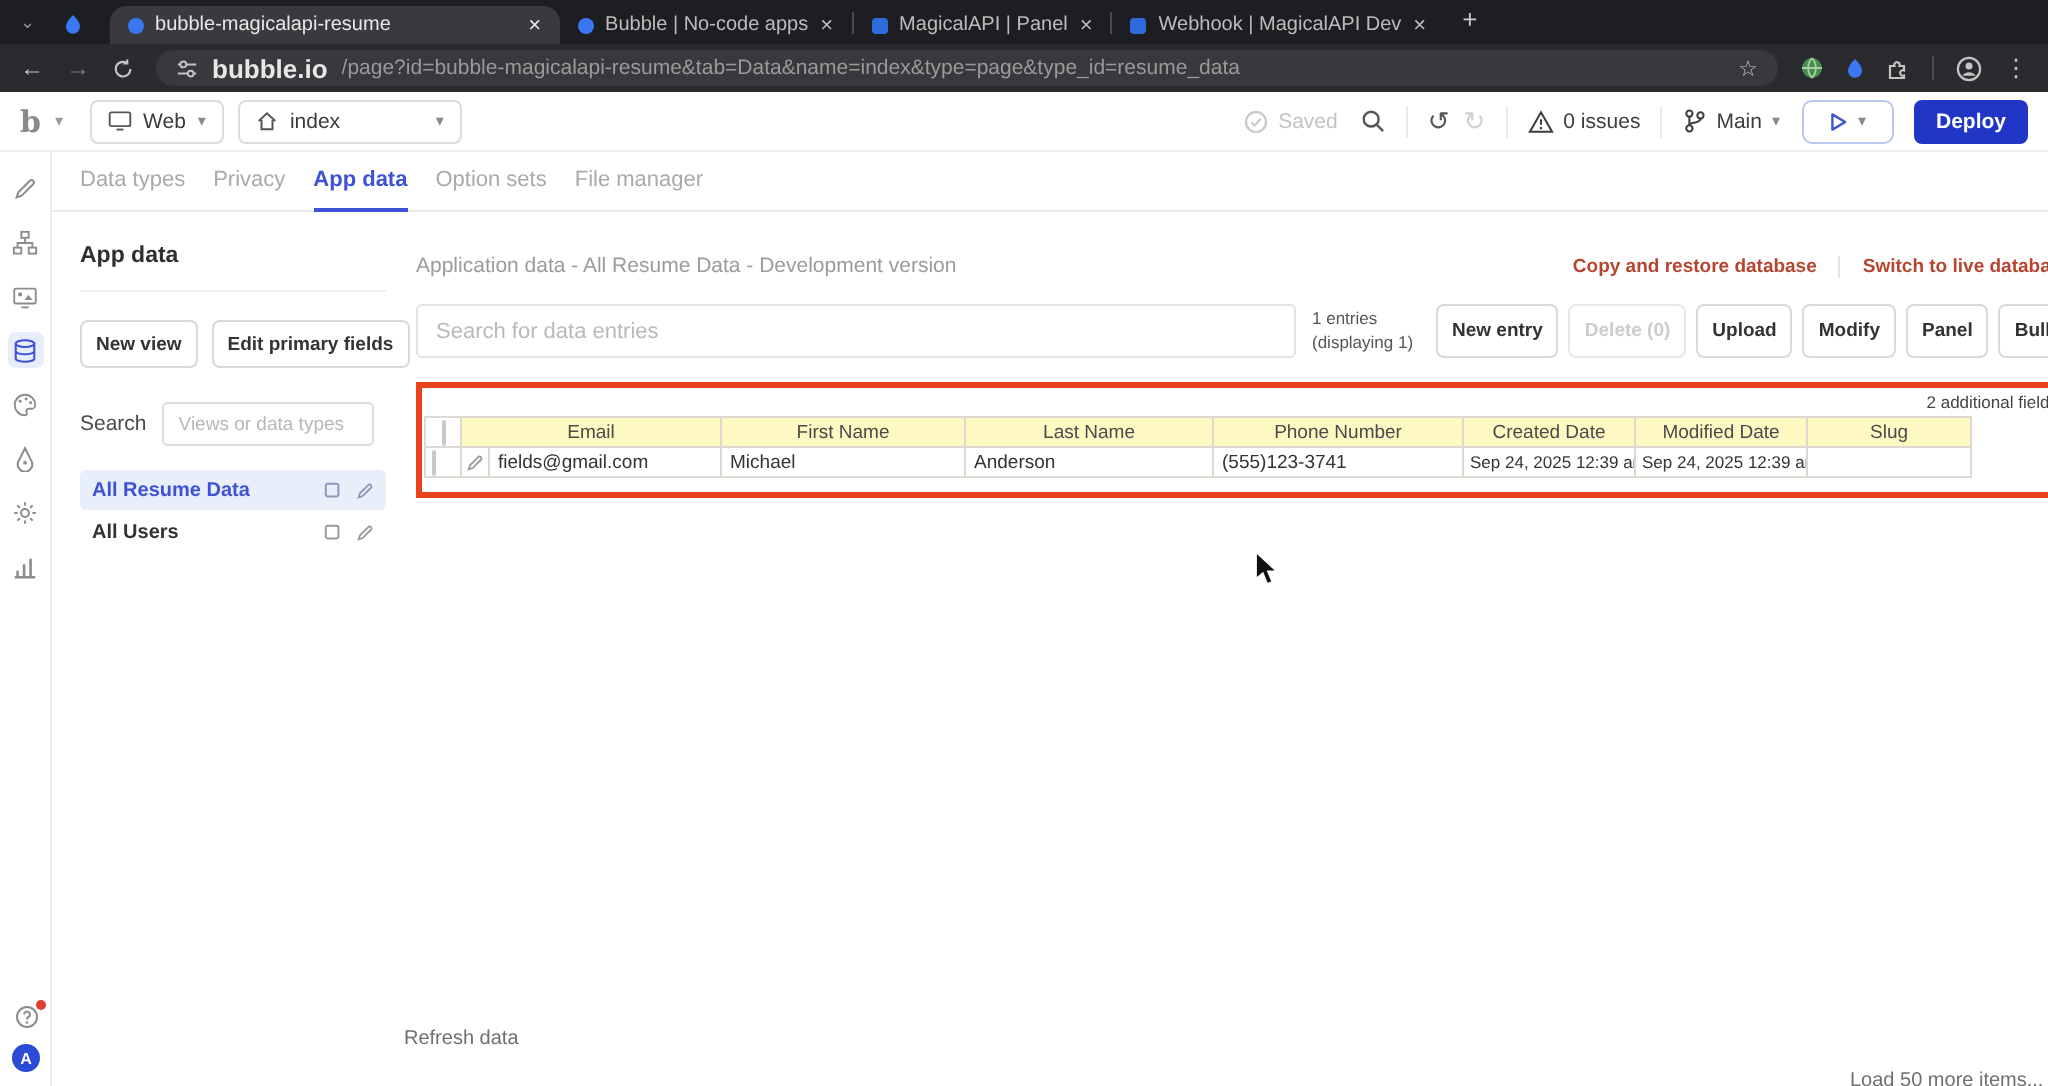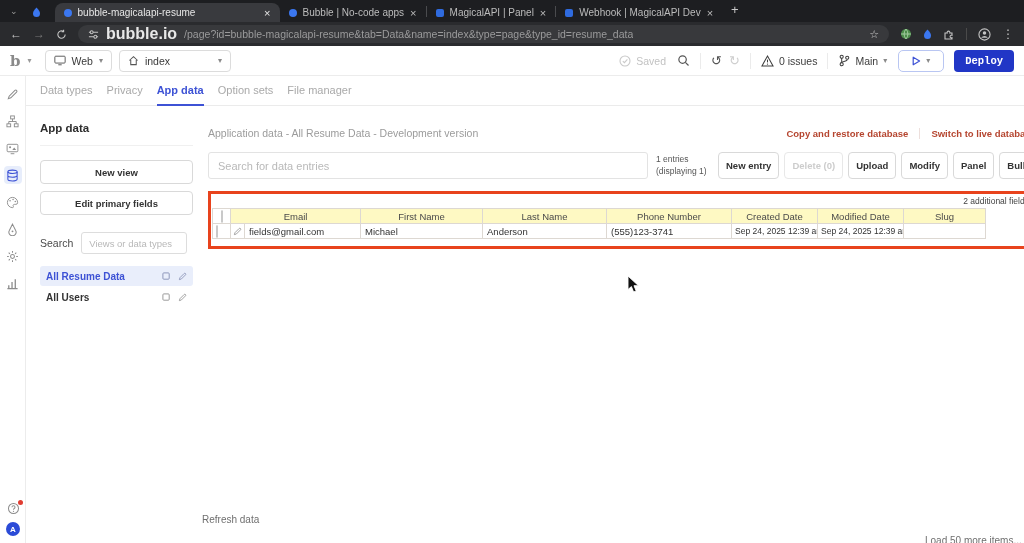--- a/index.html
+++ b/index.html
@@ -18,21 +18,21 @@
   .tab-sep { width:1px; height:11px; background:#4a4b4e; margin-bottom:5px; }
   .fav { width:8px; height:8px; border-radius:50%; flex:0 0 auto; }
   .fav.bubble { background:#3b77f0; }
   .fav.magical { background:#2f6bdf; border-radius:2px; }
   .newtab { color:#c7c7c7; font-size:13px; margin:0 0 5px 9px; }
 
   .urlbar { height:24px; background:#2a2b2e; display:flex; align-items:center; padding:0 10px; gap:11px; }
   .nav-ic { color:#c4c4c4; font-size:12px; line-height:1; }
   .nav-ic.dim { color:#7a7a7a; }
   .omnibox { flex:1; height:18px; background:#38393c; border-radius:10px; display:flex; align-items:center; gap:7px; padding:0 10px; }
-  .url-domain { color:#e8e8e8; font-size:16px; font-weight:bold; }
+  .url-domain { color:#e8e8e8; font-size:13px; font-weight:bold; }
   .url-path { color:#9a9a9b; font-size:10.5px; white-space:nowrap; overflow:hidden; }
   .omni-star { margin-left:auto; color:#c4c4c4; font-size:11px; }
   .chrome-ics { display:flex; align-items:center; gap:11px; }
   .vdiv-dark { width:1px; height:12px; background:#4a4a4a; }
 
   
   .etoolbar { height:30px; background:#fff; border-bottom:1px solid #ececec; display:flex; align-items:center; padding:0 10px; gap:7px; }
   .logo-b { color:#8a8a8a; font-size:15px; font-weight:bold; font-family:"DejaVu Serif",serif; }
   .logo-chev { color:#9a9a9a; font-size:8px; margin-right:6px; }
   .tb-select { display:flex; align-items:center; gap:6px; border:1px solid #dcdcdc; border-radius:4px; height:22px; padding:0 8px; font-size:10.5px; color:#3a3a3a; background:#fff; }
@@ -41,41 +41,41 @@
   .spacer { flex:1; }
   .saved { display:flex; align-items:center; gap:5px; color:#c2c2c2; font-size:10.5px; margin-right:4px; }
   .ic-btn { color:#555; display:flex; align-items:center; }
   .ic-btn.dim { color:#cfcfcf; }
   .undo-g { font-size:13px; }
   .vsep { width:1px; height:16px; background:#ebebeb; margin:0 3px; }
   .issues { display:flex; align-items:center; gap:5px; font-size:10.5px; color:#3d3d3d; }
   .branch { display:flex; align-items:center; gap:5px; font-size:10.5px; color:#3d3d3d; }
   .chev { color:#8a8a8a; font-size:8px; }
   .preview-btn { width:46px; height:22px; border:1px solid #b9c6f2; border-radius:5px; display:flex; align-items:center; justify-content:center; gap:5px; background:#fff; margin-left:4px; }
-  .deploy-btn { height:22px; background:#2136c6; border:none; border-radius:4px; color:#fff; font-size:10.5px; font-weight:bold; padding:0 11px; margin-left:3px; font-family:Liberation Mono, monospace; }
+  .deploy-btn { height:22px; background:#2136c6; border:none; border-radius:4px; color:#fff; font-size:10.5px; font-weight:bold; padding:0 11px; margin-left:3px; font-family:Liberation Sans, sans-serif; }
 
   
   .workspace { display:flex; height:467px; position:relative; }
   .rail { width:26px; border-right:1px solid #ececec; display:flex; flex-direction:column; align-items:center; padding-top:9px; gap:9px; position:relative; flex:0 0 auto; }
   .rail-ic { width:18px; height:18px; border-radius:4px; display:flex; align-items:center; justify-content:center; color:#8c8c8c; }
   .rail-ic.active { background:#e7edfb; color:#3d52d5; }
   .rail-bottom { position:absolute; bottom:7px; left:0; width:26px; display:flex; flex-direction:column; align-items:center; gap:7px; }
   .help-wrap { position:relative; color:#8c8c8c; }
   .help-wrap .dot { position:absolute; top:-2px; right:-3px; width:5px; height:5px; border-radius:50%; background:#e03c31; }
   .avatar-a { width:14px; height:14px; border-radius:50%; background:#2b4bd7; color:#fff; font-size:8px; font-weight:bold; display:flex; align-items:center; justify-content:center; }
 
   .main { flex:1; position:relative; }
   .nav-tabs { display:flex; gap:14px; padding-left:14px; height:30px; border-bottom:1px solid #ebebeb; font-size:11px; color:#a9a9a9; }
   .nav-tab { display:flex; align-items:center; height:30px; border-bottom:2px solid transparent; white-space:nowrap; }
   .nav-tab.active { color:#3d52d5; font-weight:bold; border-bottom-color:#3d52d5; }
 
   .panes { display:flex; padding:0 14px 0 14px; }
   .left-pane { width:153px; margin-right:15px; flex:0 0 auto; }
   .side-heading { font-size:11.5px; font-weight:bold; color:#2e2e2e; padding:16px 0 11px; border-bottom:1px solid #f0f0f0; }
-  .side-btns { display:flex; gap:7px; margin-top:14px;flex-direction:column; }
+  .side-btns { display:flex; gap:7px; margin-top:14px; }
   .sbtn { height:24px; border:1px solid #d9d9d9; border-radius:4px; background:#fff; font-size:9.5px; font-weight:bold; color:#333; padding:0 7px; font-family:inherit; white-space:nowrap; }
   .search-row { display:flex; align-items:center; gap:8px; margin-top:17px; }
   .search-row label { font-size:10.5px; color:#4a4a4a; }
   .search-row input { width:106px; height:22px; border:1px solid #ddd; border-radius:3px; padding:0 7px; font-size:9.5px; color:#333; font-family:inherit; outline:none; }
   .search-row input::placeholder { color:#b8b8b8; }
   .views { margin-top:12px; display:flex; flex-direction:column; gap:1px; }
   .view-item { display:flex; align-items:center; height:20px; padding:0 6px; border-radius:3px; font-size:10px; font-weight:bold; color:#333; }
   .view-item.active { background:#e9eefb; color:#3d52d5; }
   .view-ics { margin-left:auto; display:flex; gap:7px; align-items:center; color:#8e97ba; }
   .view-item:not(.active) .view-ics { color:#9a9a9a; }

